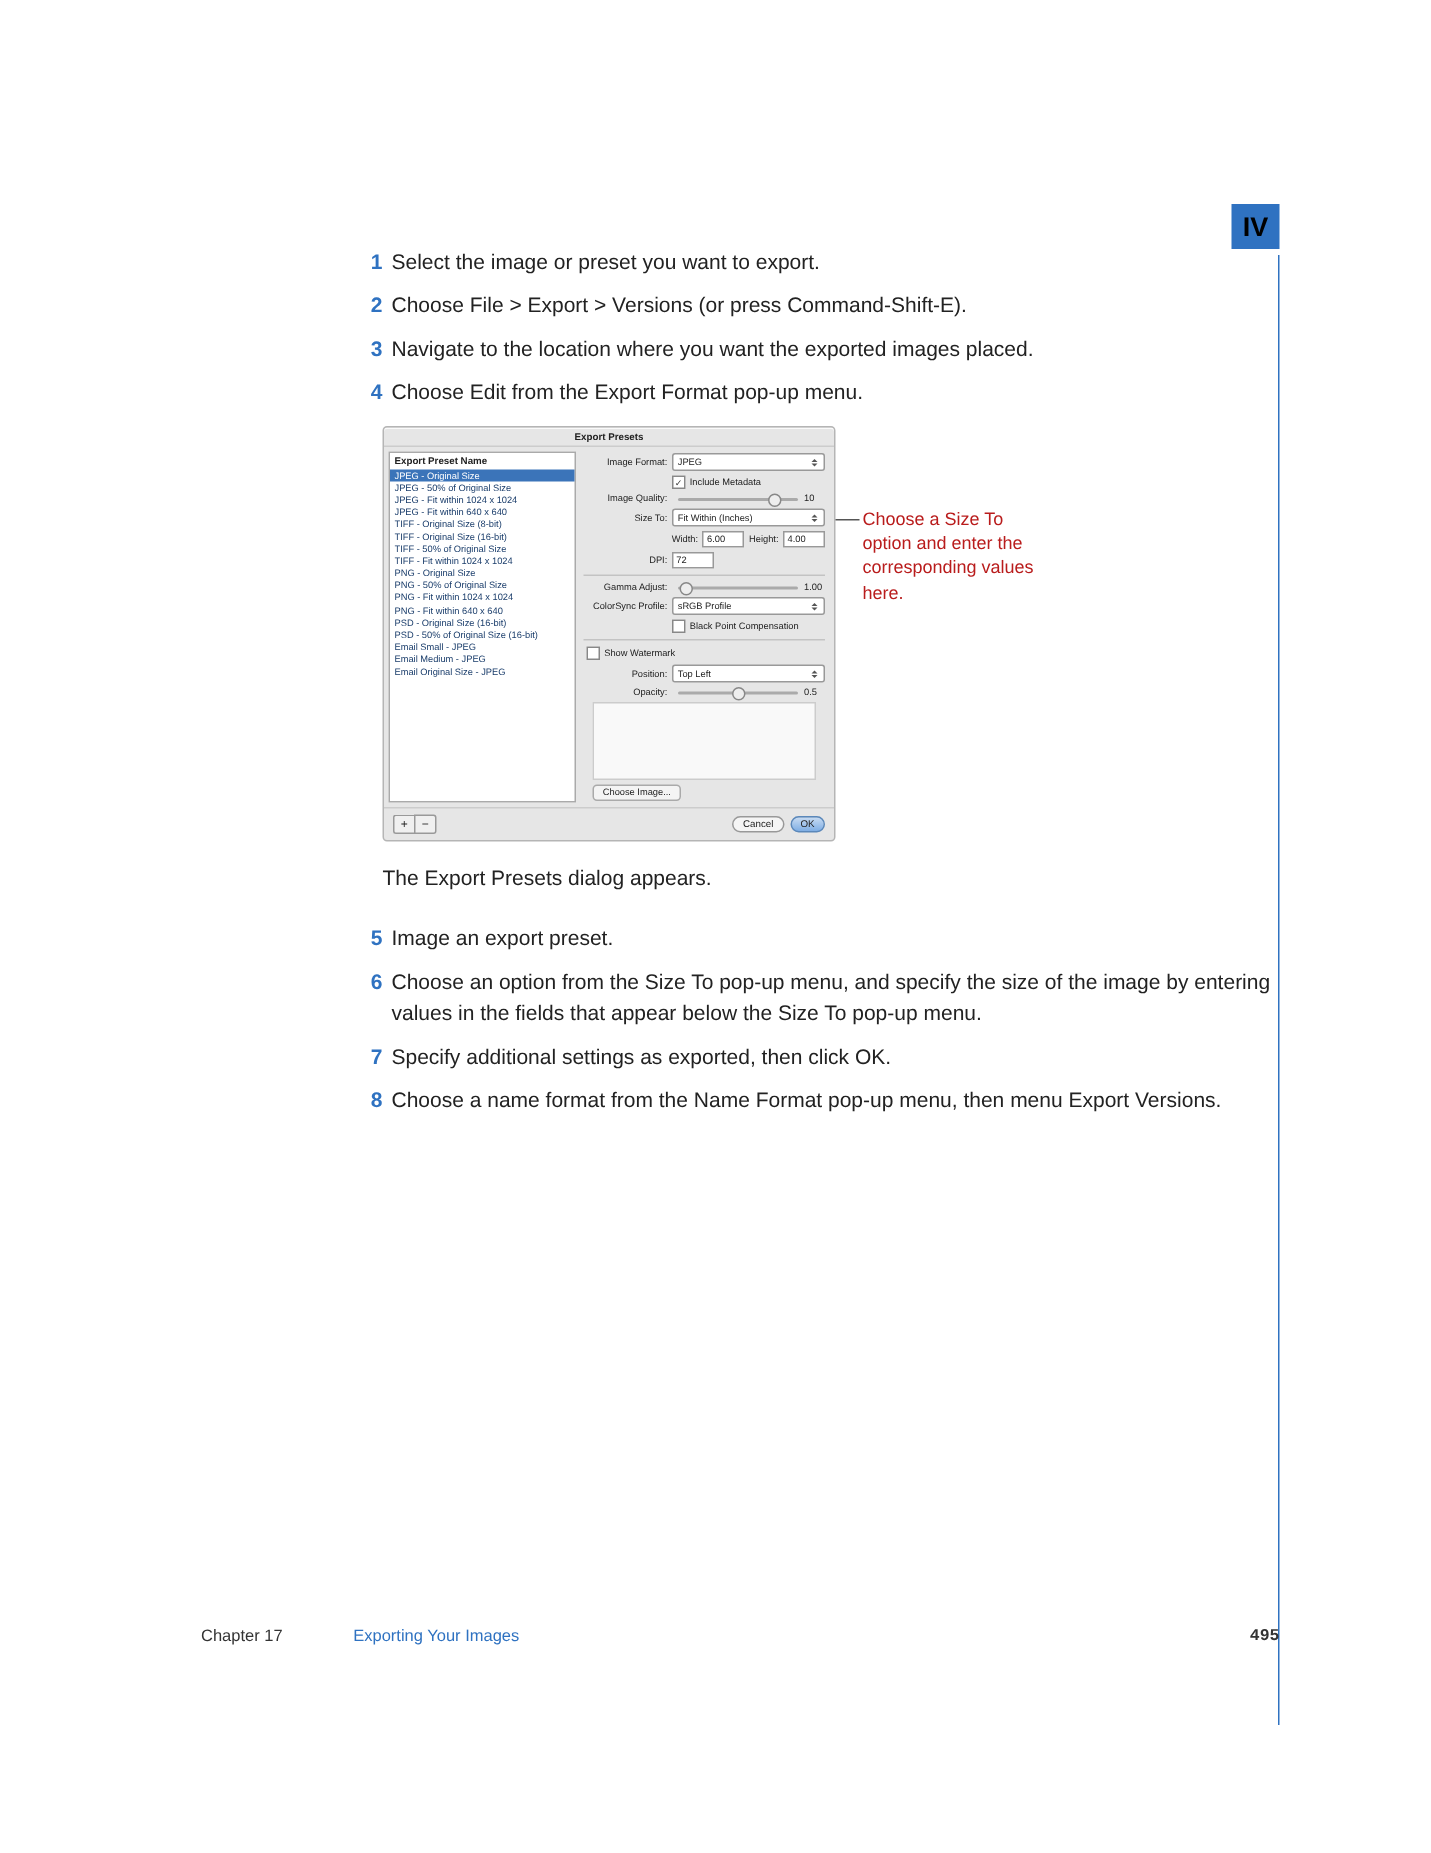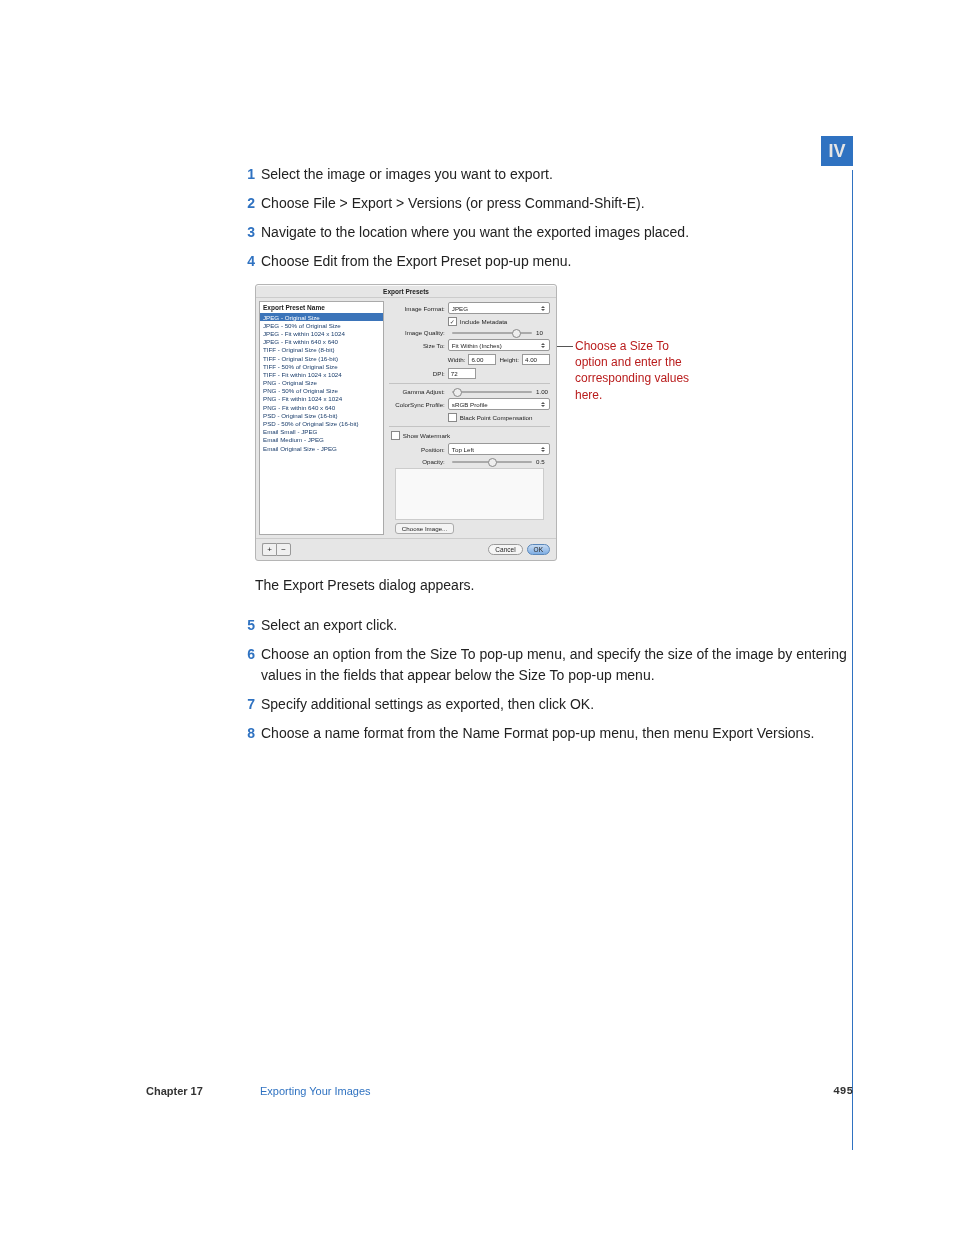--- a/index.html
+++ b/index.html
@@ -12,21 +12,21 @@
     height: 1235px;
     position: relative;
   }
   .page-tab {
     position: absolute;
     top: 136px;
     right: 101px;
     width: 32px;
     height: 30px;
     background: #2f72c1;
-    color: #e5e5e5;
+    color: #000000;
     font-size: 18px;
     font-weight: bold;
     display: flex;
     align-items: center;
     justify-content: center;
   }
   .side-line {
     position: absolute;
     top: 170px;
     right: 101px;
@@ -294,47 +294,47 @@
   }
   .page-footer {
     position: absolute;
     bottom: 138px;
     left: 134px;
     right: 101px;
     display: flex;
     justify-content: space-between;
     font-size: 11px;
   }
-  .chapter-label { font-weight: bold; color: #333; margin-left: 12px;}
-  .chapter-title { color: #2f72c1; margin-left: 10px; font-weight: normal; padding-left: 44px;}
+  .chapter-label { font-weight: normal; color: #333;}
+  .chapter-title { color: #2f72c1; font-weight: normal; padding-left: 44px;}
   .page-number { font-weight: bold; color: #333; font-family: Liberation Mono, monospace;}
 </style>
 </head>
 <body>
 
 <div class="page-tab">IV</div>
 <div class="side-line"></div>
 
 <div class="content">
 
   <div class="step-line">
       <span class="step-num">1</span>
-      <span class="step-text">Select the image or images you want to export.</span>
+      <span class="step-text">Select the image or preset you want to export.</span>
     </div>
   <div class="step-line">
       <span class="step-num">2</span>
       <span class="step-text">Choose File &gt; Export &gt; Versions (or press Command-Shift-E).</span>
     </div>
   <div class="step-line">
       <span class="step-num">3</span>
       <span class="step-text">Navigate to the location where you want the exported images placed.</span>
     </div>
   <div class="step-line">
       <span class="step-num">4</span>
-      <span class="step-text">Choose Edit from the Export Preset pop-up menu.</span>
+      <span class="step-text">Choose Edit from the Export Format pop-up menu.</span>
     </div>
 
   <div class="dialog-wrap">
     <div class="dialog">
       <div class="dlg-title">Export Presets</div>
       <div class="dlg-body">
         <div class="dlg-side">
           <div class="dlg-side-hdr">Export Preset Name</div>
           <div class="dlg-side-item sel">JPEG - Original Size</div>
           <div class="dlg-side-item">JPEG - 50% of Original Size</div>
@@ -446,21 +446,21 @@
     <div class="annotation">
       <div class="anno-line"></div>
       <span>Choose a Size To option and enter the corresponding values here.</span>
     </div>
   </div>
 
   <div class="caption">The Export Presets dialog appears.</div>
 
   <div class="step-line">
       <span class="step-num">5</span>
-      <span class="step-text">Select an export click.</span>
+      <span class="step-text">Image an export preset.</span>
     </div>
   <div class="step-line">
       <span class="step-num">6</span>
       <span class="step-text">Choose an option from the Size To pop-up menu, and specify the size of the image by entering values in the fields that appear below the Size To pop-up menu.</span>
     </div>
   <div class="step-line">
       <span class="step-num">7</span>
       <span class="step-text">Specify additional settings as exported, then click OK.</span>
     </div>
   <div class="step-line">

